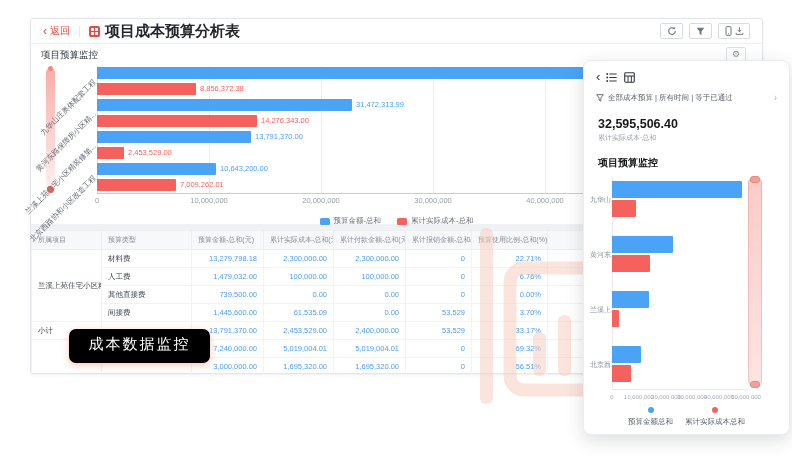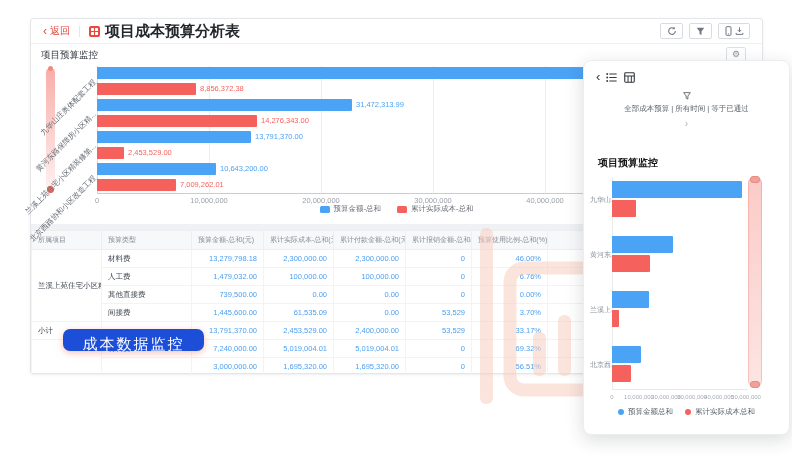--- a/index.html
+++ b/index.html
@@ -32,67 +32,67 @@
   .y-slider .knob{position:absolute;bottom:-3px;left:1px;width:7px;height:7px;border-radius:50%;background:#EE6A5F;}
   .m-plot{position:absolute;left:66px;top:22px;width:600px;height:127px;border-bottom:1px solid #c9ced6;}
   .gridline{position:absolute;top:0;bottom:0;width:1px;background:#eceef1;}
   .gridline.zero{background:#d7dbe0;}
   .hbar{position:absolute;left:0;height:12px;border-radius:0 1px 1px 0;}
   .blabel{position:absolute;font-size:7.5px;line-height:12px;white-space:nowrap;}
   .cat-label{position:absolute;right:667px;width:120px;text-align:right;font-size:7.5px;color:#666b73;
              white-space:nowrap;transform:rotate(-45deg);transform-origin:100% 50%;}
   .xtick{position:absolute;top:152px;width:90px;text-align:center;font-size:7.5px;color:#9aa0a8;}
   .m-legend{position:absolute;left:0;right:0;top:160px;display:flex;justify-content:center;gap:16px;}
-  .lg-item{display:flex;align-items:center;gap:4px;cursor:pointer;}
+  .lg-item{display:flex;align-items:center;gap:4px;cursor:pointer;margin-top:12px;}
   .lg-swatch{width:10px;height:7px;border-radius:1.5px;}
   .lg-text{font-size:7.5px;color:#666b73;}
   
   .sep{height:6px;background:#eff1f4;}
   .table-section{overflow:hidden;}
   table{border-collapse:collapse;table-layout:fixed;width:729px;}
   th{background:#f7f8fa;color:#878d96;font-weight:normal;font-size:7px;text-align:left;
      padding:4px 6px;border:1px solid #eceef0;white-space:nowrap;overflow:hidden;}
   td{font-size:7.5px;padding:3.5px 6px;border:1px solid #f1f3f5;white-space:nowrap;overflow:hidden;}
   td.proj{color:#3e4450;vertical-align:middle;}
   td.btype{color:#3e4450;}
   td.num{color:#4B9EF0;text-align:right;}
   
   .watermark{position:absolute;left:478px;top:228px;z-index:5;opacity:.55;pointer-events:none;}
   
-  .badge{position:absolute;left:63px;top:329px;width:141px;height:22px;z-index:10;background:#1d4ed8;
+  .badge{position:absolute;left:69px;top:329px;width:141px;height:34px;z-index:10;background:#000000;
          border-radius:7px;color:#fff;font-size:15px;letter-spacing:2px;text-align:center;line-height:30px;
          box-shadow:0 2px 7px rgba(242,145,124,.55);}
   
   .panel{position:absolute;left:583px;top:60px;width:207px;height:375px;background:#fff;border:1px solid #ebedf0;
          border-radius:8px;box-shadow:0 5px 18px rgba(31,35,41,.16);z-index:50;box-sizing:border-box;}
   .p-head{display:flex;align-items:center;margin:10px 12px 0;gap:6px;}
   .p-back{font-size:13px;color:#33373d;line-height:12px;cursor:pointer;}
   .p-title{flex:1;text-align:center;font-size:10.5px;font-weight:bold;color:#17181a;white-space:nowrap;overflow:hidden;}
   .p-hicons{display:flex;gap:7px;align-items:center;}
   .p-hicons svg{display:block;cursor:pointer;}
-  .p-filter{display:flex;align-items:center;gap:4px;margin:9px 12px 14px;flex-direction:column;}
+  .p-filter{display:flex;align-items:center;gap:4px;margin:9px 12px 14px;}
   .p-filter .ftext{flex:1;font-size:7.5px;color:#565d66;white-space:nowrap;overflow:hidden;}
   .p-filter .fchev{color:#b0b5bb;font-size:10px;}
   .p-kpis{display:flex;gap:20px;margin:13px 14px 0;}
   .kpi-val{font-size:12.5px;font-weight:bold;color:#17181a;}
   .kpi-cap{font-size:7px;color:#9ba1a9;margin-top:2px;}
   .p-sec{margin:13px 14px 0;font-size:10px;font-weight:bold;color:#17181a;}
   .p-chart{position:absolute;left:0;top:112px;width:205px;height:258px;}
   .p-cat{position:absolute;left:6px;width:24px;font-size:7px;color:#8a9099;white-space:nowrap;overflow:hidden;}
   .p-bar{position:absolute;border-radius:0 1px 1px 0;}
   .p-axis-v{position:absolute;left:28px;top:4px;height:213px;width:1px;background:#e8eaed;}
   .p-axis-h{position:absolute;left:28px;top:216px;width:136px;height:1px;background:#e6e8eb;}
   .p-tick{position:absolute;top:220px;width:60px;text-align:center;font-size:7px;color:#a6abb3;transform:scale(.85);}
   .p-slider{position:absolute;left:164px;top:4px;width:12px;height:208px;border-radius:6px;
             background:linear-gradient(180deg,rgba(245,140,132,.45),rgba(248,186,180,.38));
             border:1px solid rgba(240,130,120,.35);}
   .p-slider .k1,.p-slider .k2{position:absolute;left:1px;width:8px;height:5px;border-radius:3px;background:#EFA099;border:1px solid #E98B82;}
   .p-slider .k1{top:-2px;} .p-slider .k2{bottom:-2px;}
   .p-legend{position:absolute;left:0;right:0;top:234px;display:flex;justify-content:center;gap:12px;}
-  .p-lg{display:flex;align-items:center;gap:4px;cursor:pointer;}
+  .p-lg{display:flex;align-items:center;gap:4px;cursor:pointer;flex-direction:column;}
   .p-dot{width:6px;height:6px;border-radius:50%;}
   .p-lgt{font-size:7.5px;color:#565d66;}
 </style>
 </head>
 <body>
 
 <div class="main-card">
   <div class="card-header">
     <div class="back">
       <span class="chev">‹</span>
@@ -207,21 +207,21 @@
           </tr>
         </thead>
       <tbody>
           <tr>
             <td class="proj" rowspan="4">兰溪上苑住宅小区精装修第...</td>
             <td class="btype">材料费</td>
             <td class="num">13,279,798.18</td>
             <td class="num">2,300,000.00</td>
             <td class="num">2,300,000.00</td>
             <td class="num">0</td>
-            <td class="num">46.00%</td>
+            <td class="num">22.71%</td>
             <td></td>
           </tr>
           <tr>
             <td class="btype">人工费</td>
             <td class="num">1,479,032.00</td>
             <td class="num">100,000.00</td>
             <td class="num">100,000.00</td>
             <td class="num">0</td>
             <td class="num">6.76%</td>
             <td></td>
@@ -305,20 +305,24 @@
     </span>
   </div>
   <div class="p-filter">
     <svg width="8" height="8" viewBox="0 0 12 12">
       <path d="M1 1h10L7.3 6v4.6L4.7 9.2V6Z" fill="none" stroke="#565d66" stroke-width="1.3"></path>
     </svg>
     <span class="ftext">全部成本预算 | 所有时间 | 等于已通过</span>
     <span class="fchev">›</span>
   </div>
   <div class="p-kpis">
+    <div>
+      <div class="kpi-val">32,595,506.40</div>
+      <div class="kpi-cap">累计实际成本·总和</div>
+    </div>
   </div>
   <div class="p-sec">项目预算监控</div>
   <div class="p-chart">
     <div class="p-axis-v"></div>
     <div class="p-axis-h"></div>
     <div class="p-slider">
       <span class="k1"></span>
       <span class="k2"></span>
     </div>
     <div class="p-legend">

